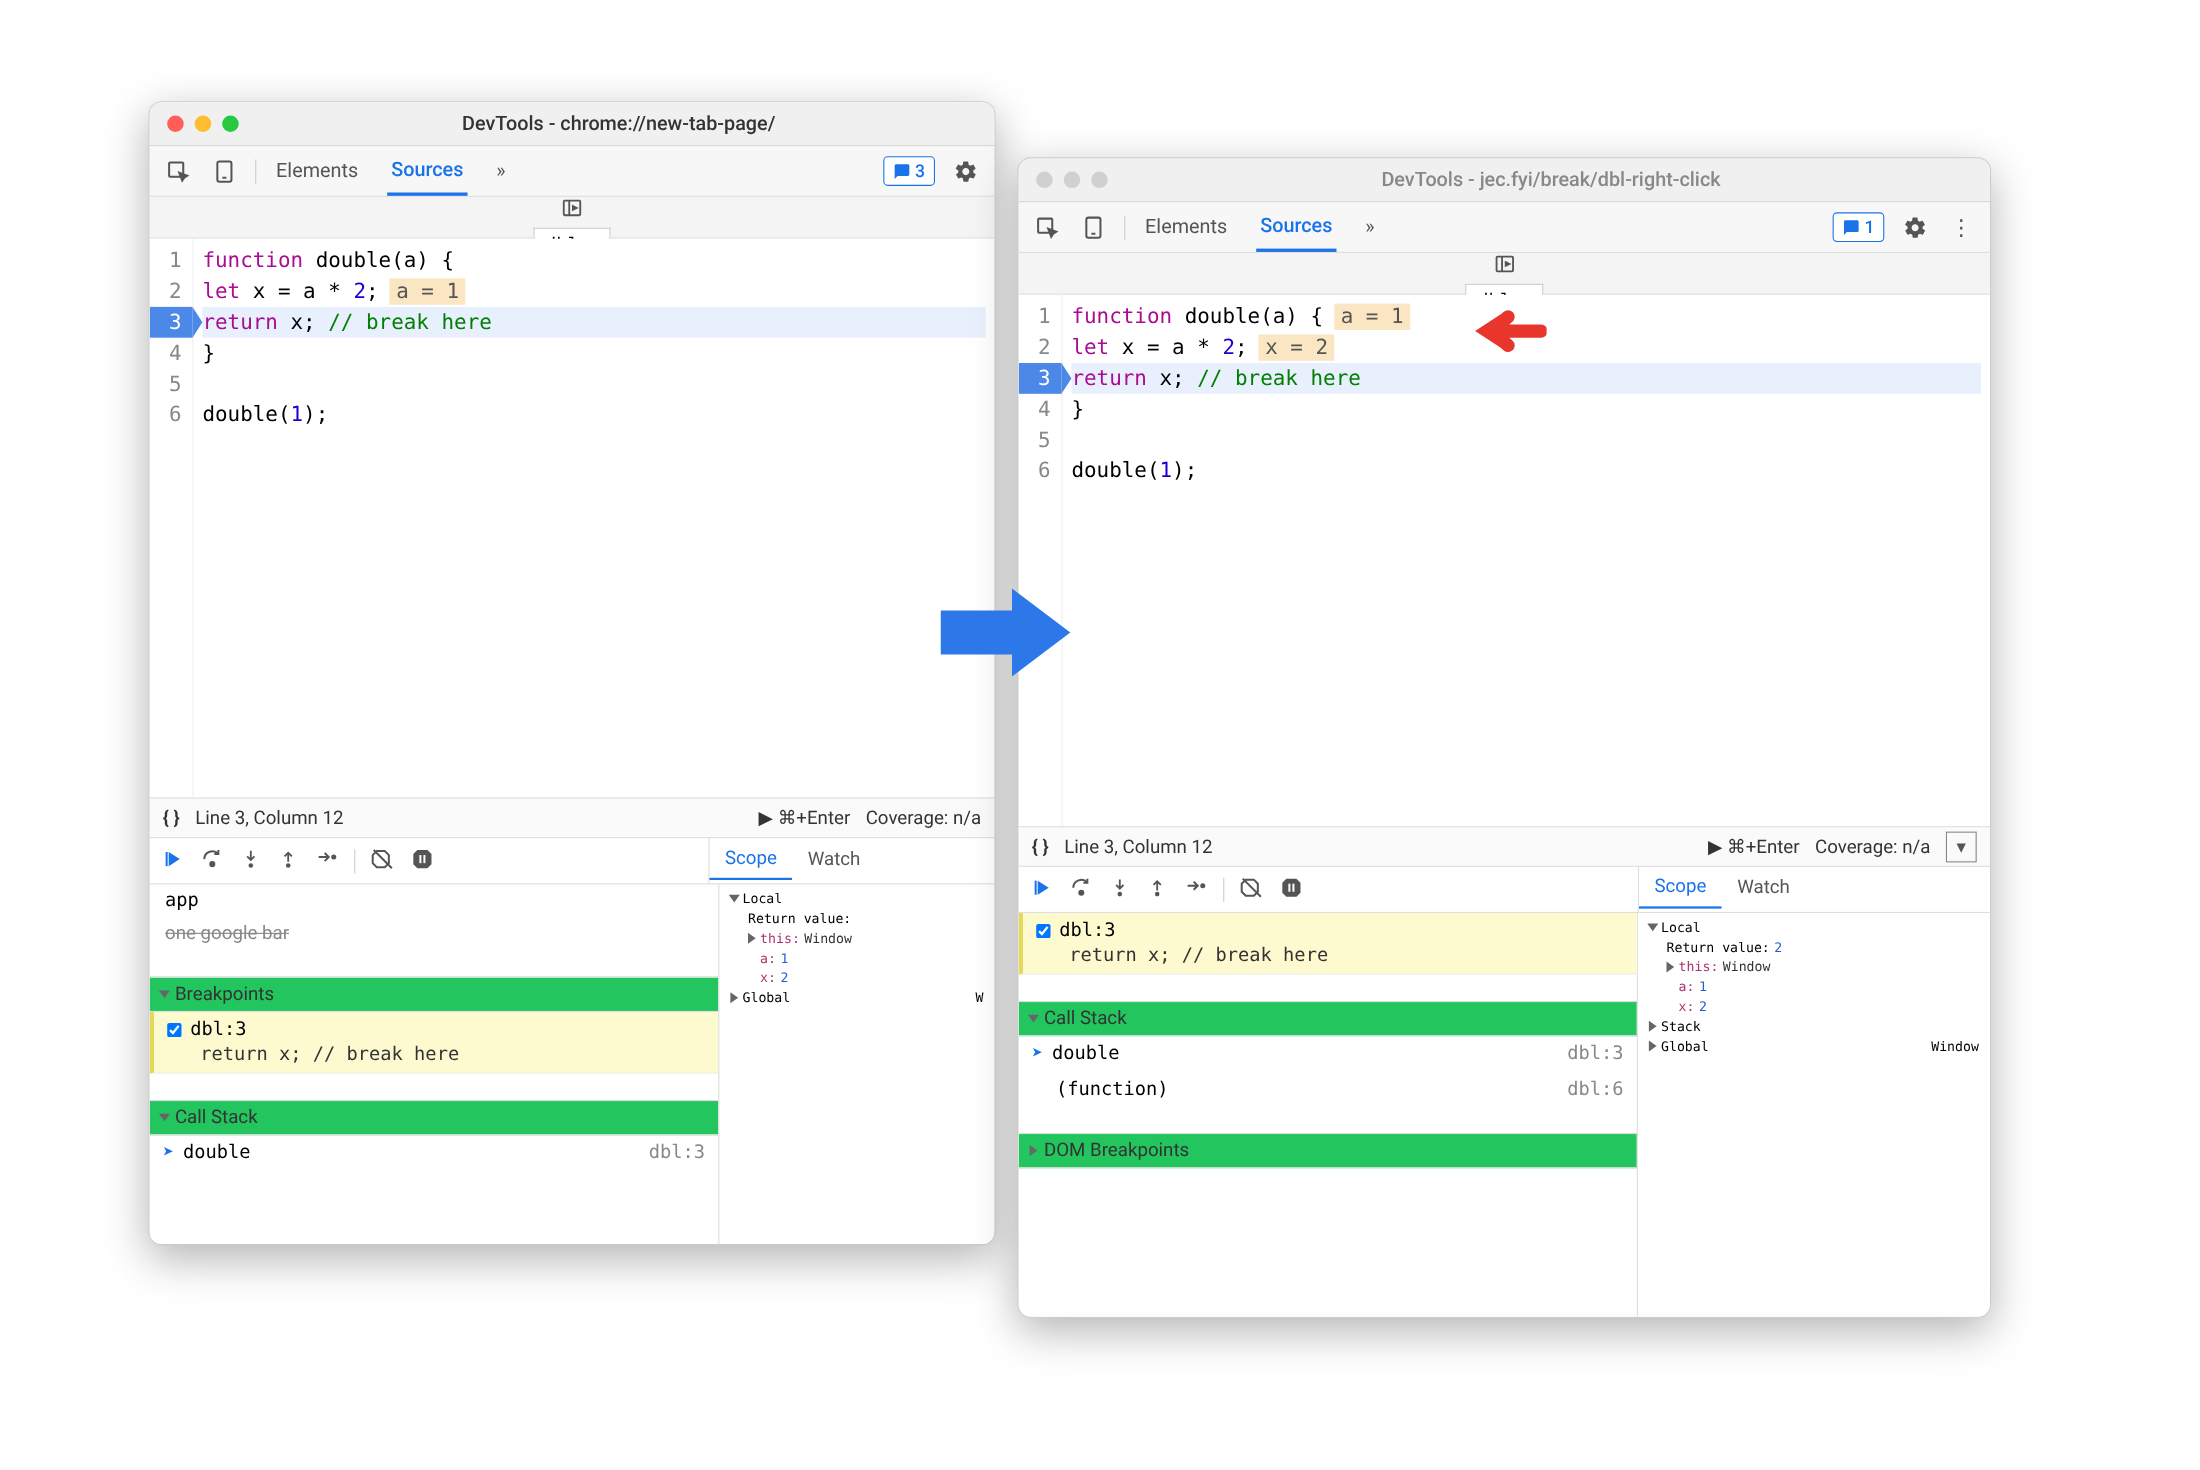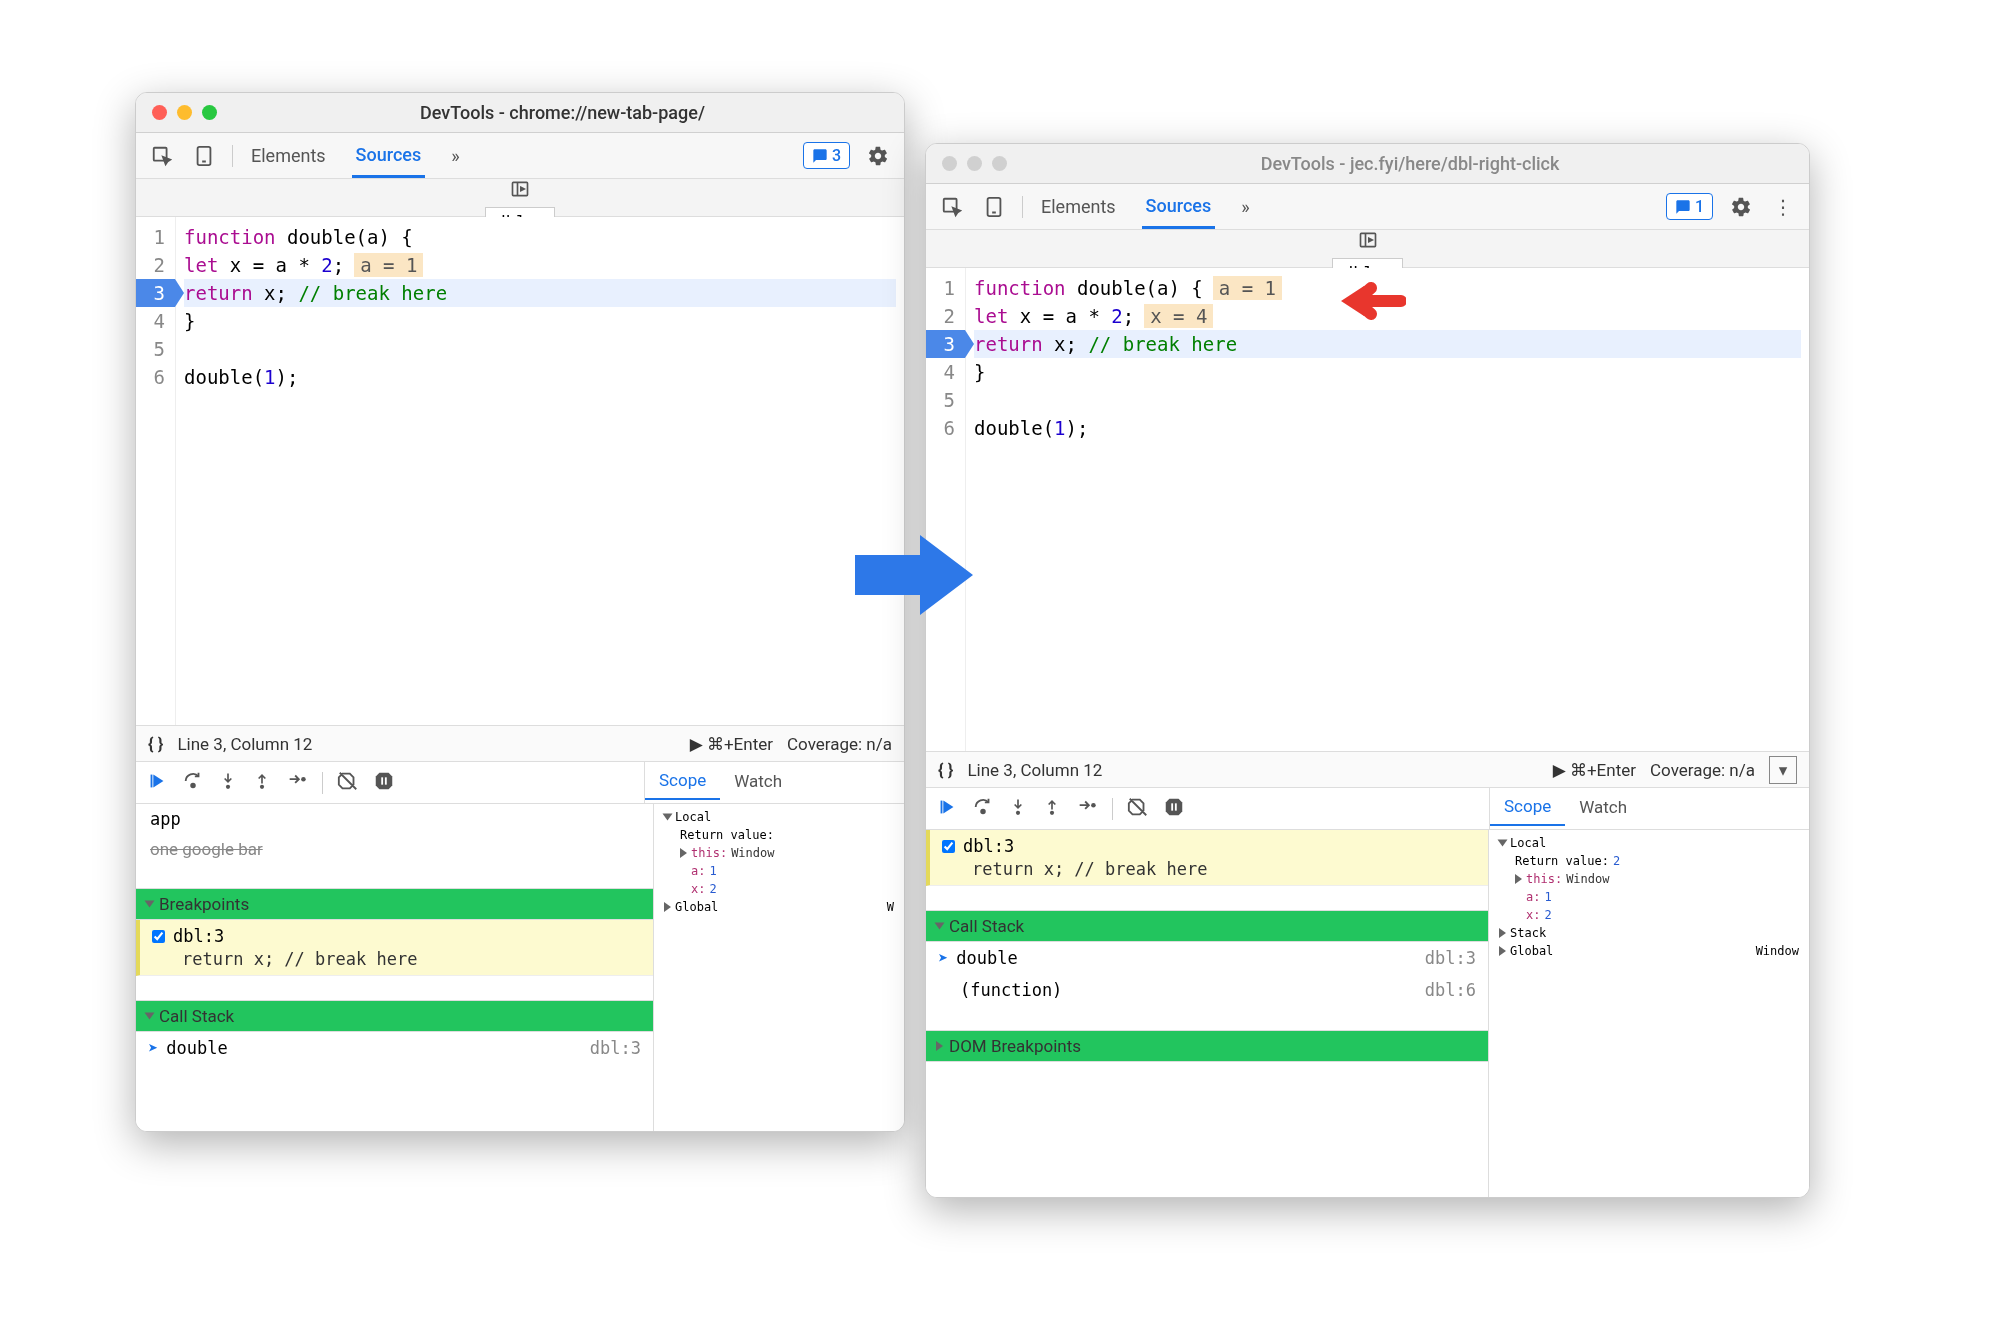--- a/index.html
+++ b/index.html
@@ -266,21 +266,21 @@
   </div>
 </div>
 
 <div class="window w2">
   <div class="titlebar">
     <div class="traffic">
       <div class="dot dim"></div>
       <div class="dot dim"></div>
       <div class="dot dim"></div>
     </div>
-    <div class="title" style="color:#888;">DevTools - jec.fyi/here/dbl-right-click</div>
+    <div class="title" style="color:#888;">DevTools - jec.fyi/break/dbl-right-click</div>
   </div>
 
   <div class="toolbar">
     <span class="icon-btn">
         <svg width="22" height="22" viewBox="0 0 24 24" fill="none" stroke="#555" stroke-width="2">
           <rect x="3" y="3" width="14" height="14" rx="1"></rect>
           <path d="M13 13l8 3-3 2-2 3-3-8z" fill="#555"></path>
         </svg>
       </span>
     <span class="icon-btn">
@@ -328,21 +328,21 @@
     <div class="gutter" id="gutter2">
         <div>1</div>
         <div>2</div>
         <div class="bp">3</div>
         <div>4</div>
         <div>5</div>
         <div>6</div>
       </div>
     <div class="code-lines" id="code2">
         <div class="line"><span class="k">function</span><span> double(a) {</span><span class="inl">a = 1</span></div>
-        <div class="line"><span class="k">  let</span><span> x = a * </span><span class="n">2</span><span>;</span><span class="inl">x = 4</span></div>
+        <div class="line"><span class="k">  let</span><span> x = a * </span><span class="n">2</span><span>;</span><span class="inl">x = 2</span></div>
         <div class="line hl"><span class="k">  return</span><span> x; </span><span class="c">// break here</span></div>
         <div class="line"><span>}</span></div>
         <div class="line"><span></span></div>
         <div class="line"><span>double(</span><span class="n">1</span><span>);</span></div>
       </div>
     <svg class="red-arrow" style="left:410px; top:8px;" width="70" height="50" viewBox="0 0 70 50">
         <path d="M65 25 L20 25 M20 25 L35 12 M20 25 L35 38" stroke="#e8362d" stroke-width="12" fill="none" stroke-linecap="round"></path>
         <polygon points="5,25 28,10 28,40" fill="#e8362d"></polygon>
       </svg>
   </div>

